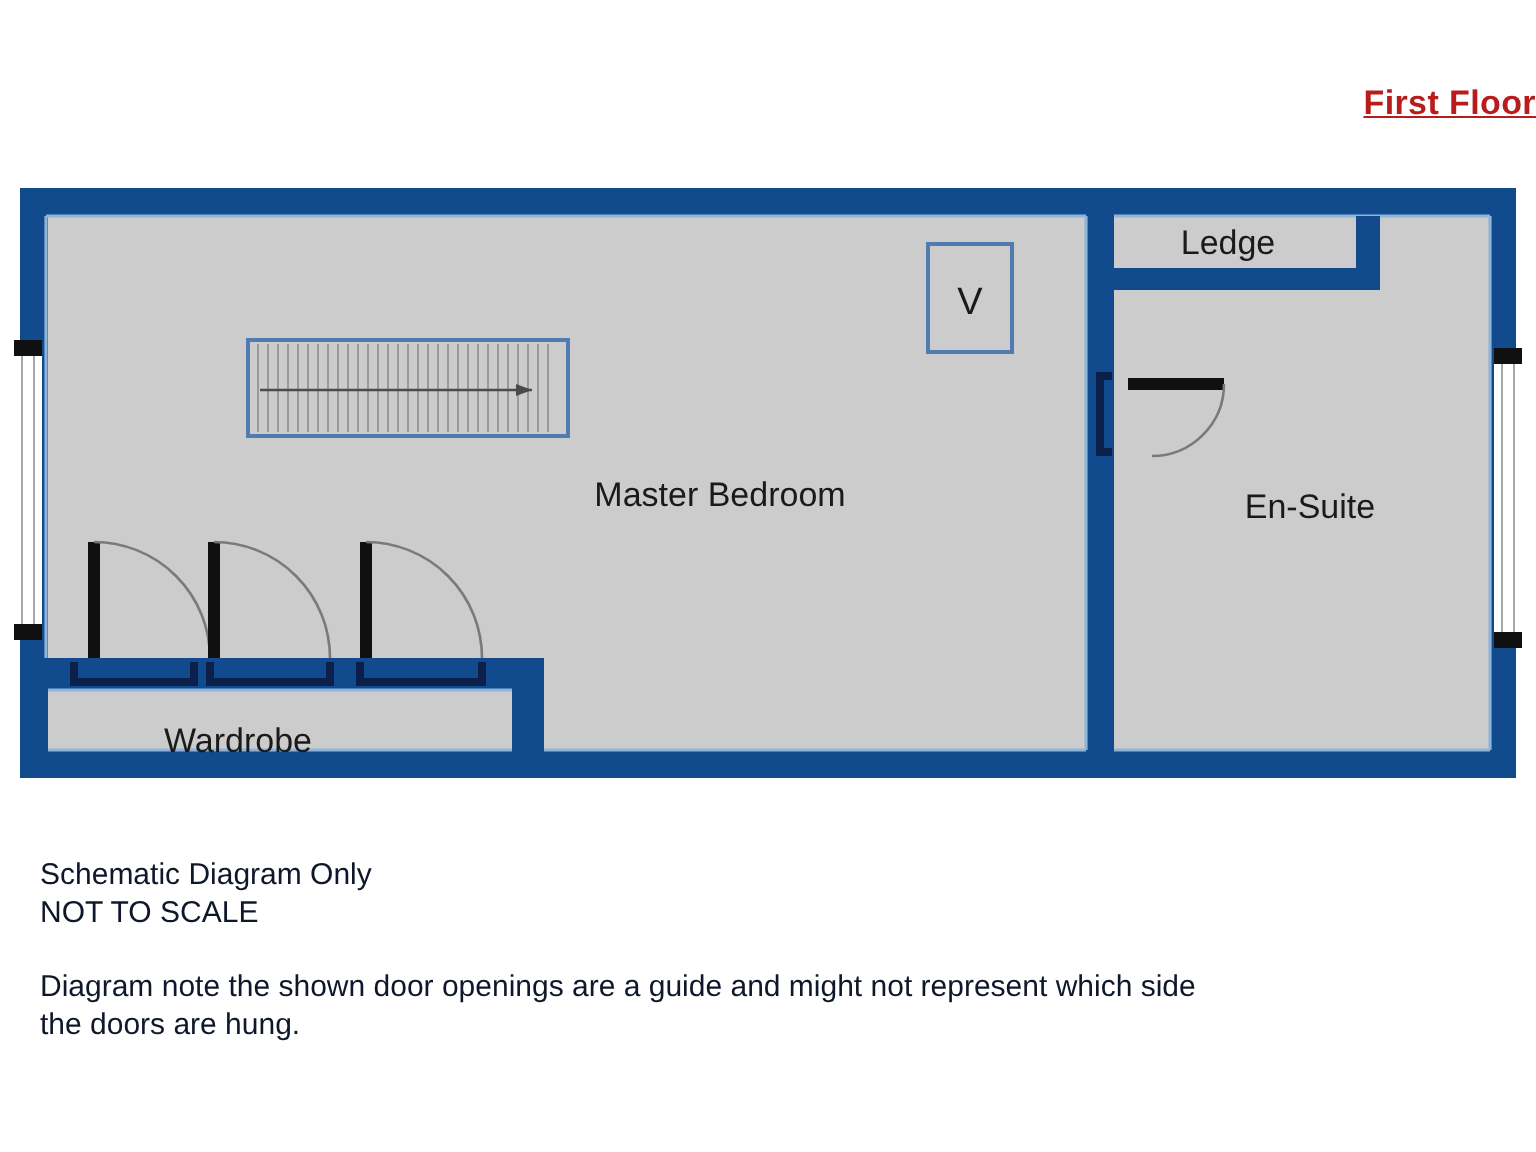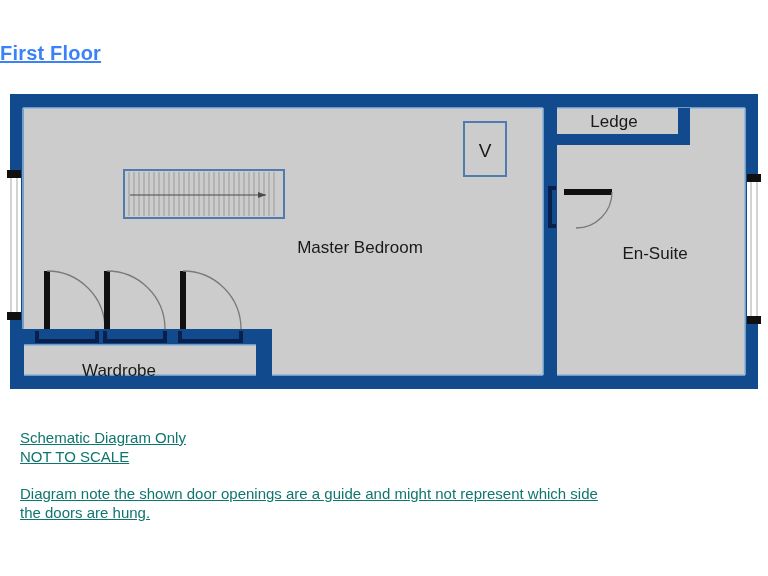--- a/index.html
+++ b/index.html
@@ -15,45 +15,44 @@
     font-family: "Liberation Sans", sans-serif;
     color: #000000;
   }
 
   
   #plan-title {
     position: absolute;
     left: 0;
     top: 42px;
     width: 768px;
-    text-align: left;
-    font-size: 20px;
+    text-align: right;
+    font-size: 17px;
     font-weight: bold;
-    color: #3b82f6;
+    color: #b91c1c;
     text-decoration: underline;
     letter-spacing: 0.2px;
   }
 
   
   #floorplan {
     position: absolute;
     left: 0;
     top: 0;
     width: 768px;
     height: 576px;
   }
 
   
   .note-block {
     position: absolute;
     font-size: 15px;
     line-height: 19px;
-    color: #0f766e;
+    color: #0f172a;
     white-space: pre-line;
-    text-decoration: underline;
   }
   #note-schematic { left: 20px; top: 428px; }
   #note-doors     { left: 20px; top: 484px; width: 726px; }
 </style>
 </head>
 <body>
 
 <div id="plan-title">First Floor</div>
 
 <svg id="floorplan" viewBox="0 0 768 576" xmlns="http://www.w3.org/2000/svg">

